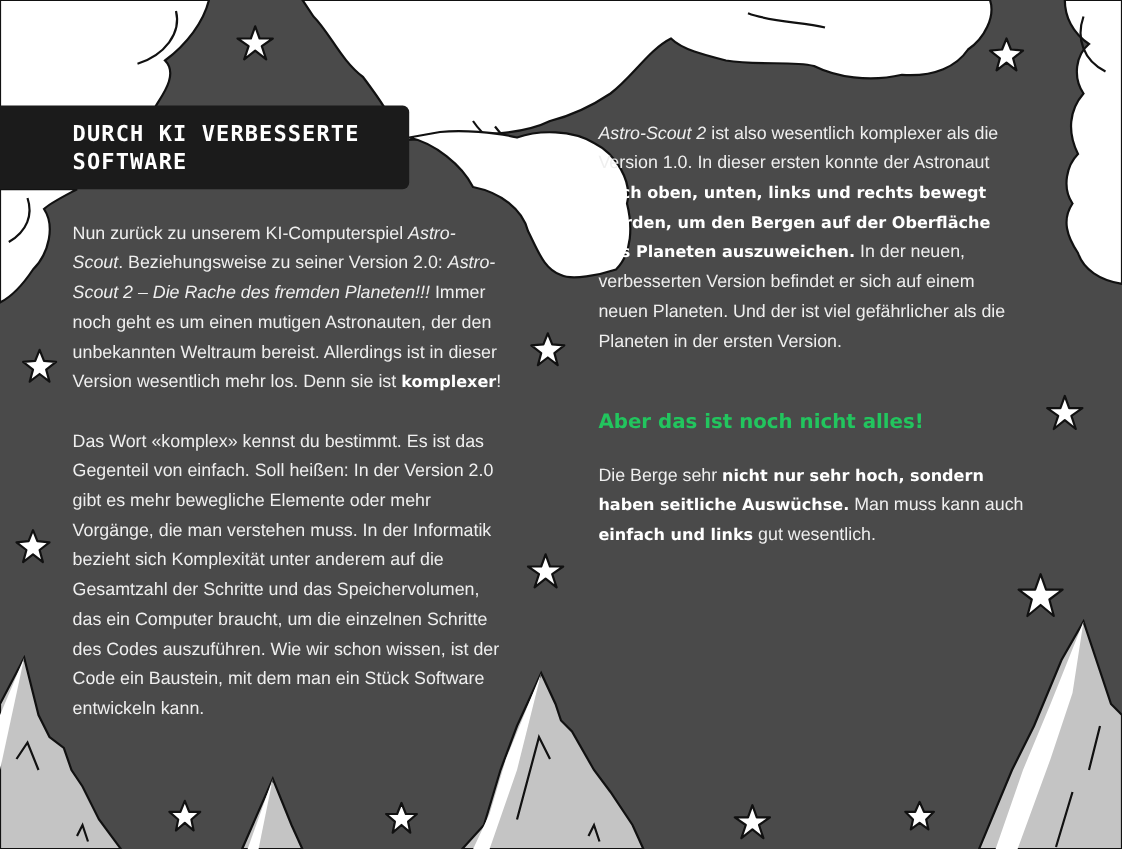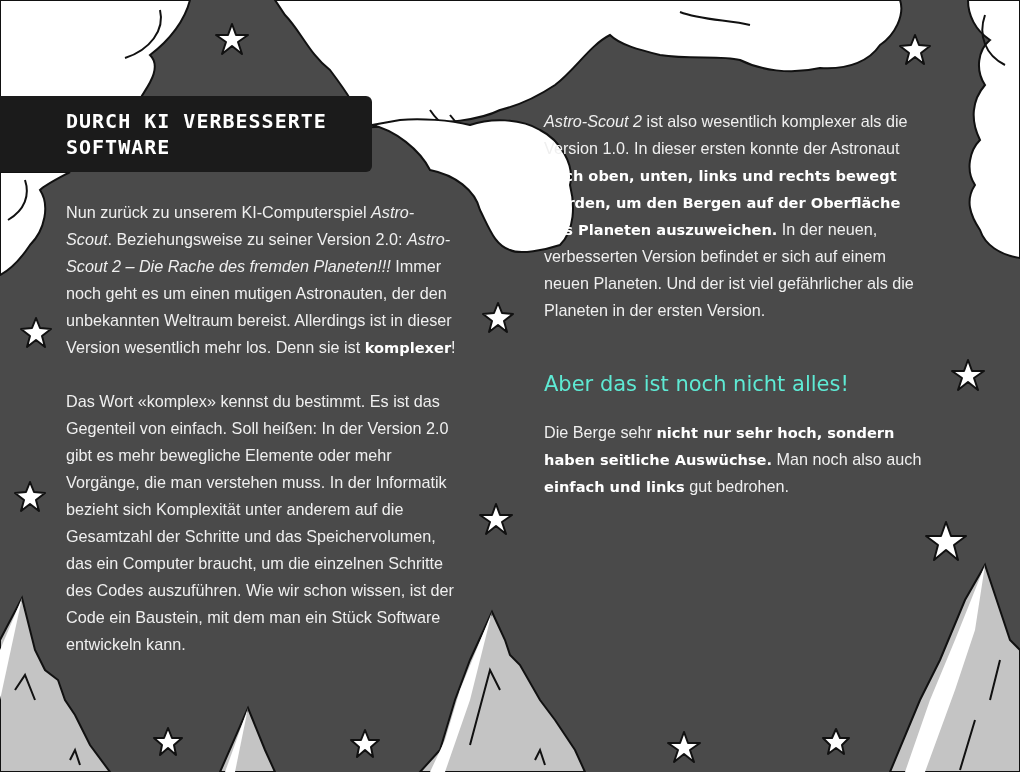--- a/index.html
+++ b/index.html
@@ -14,21 +14,21 @@
     color: #ffffff; font-family: "DejaVu Sans Mono", monospace; font-weight: bold;
     font-size: 20px; line-height: 26px; letter-spacing: 1px; text-transform: uppercase;
   }
   .col { position: absolute; color: #efefef; font-family: "Liberation Sans", sans-serif; font-size: 16.2px; line-height: 27px; }
   .col p { margin: 0; }
   .col .b { font-family: "DejaVu Sans", sans-serif; font-weight: bold; font-size: 14.6px; color: #ffffff; }
   .col i { font-style: italic; }
   #left-col { left: 66px; top: 199px; width: 390px; }
   #right-col { left: 544px; top: 108px; width: 390px; }
   .gap { height: 27px; }
-  .subhead { font-family: "DejaVu Sans", sans-serif; font-weight: normal; font-size: 21px; color: #5eead4; line-height: 30px; margin: 18px 0 20px 0 !important; }
+  .subhead { font-family: "DejaVu Sans", sans-serif; font-weight: bold; font-size: 18px; color: #22c55e; line-height: 30px; margin: 18px 0 20px 0 !important; }
 </style>
 </head>
 <body>
 
 <svg id="scene" width="1020" height="772" viewBox="0 0 1020 772" xmlns="http://www.w3.org/2000/svg">
   <rect x="0" y="0" width="1020" height="772" fill="#4a4a4a"></rect>
 
   <g>
     <path d="M0,0 L190,0 C185,20 170,40 150,55 C165,70 140,95 140,100 L0,100 Z" fill="#fff" stroke="#111" stroke-width="2"></path>
     <path d="M160,10 C165,30 150,50 125,58" fill="none" stroke="#111" stroke-width="2"></path>
@@ -101,14 +101,14 @@
 <div id="left-col" class="col">
   <p><span>Nun zurück zu unserem KI-Computerspiel </span><i>Astro-Scout</i><span>. Beziehungsweise zu seiner Version 2.0: </span><i>Astro-Scout 2 – Die Rache des fremden Planeten!!!</i><span> Immer noch geht es um einen mutigen Astronauten, der den unbekannten Weltraum bereist. Allerdings ist in dieser Version wesentlich mehr los. Denn sie ist </span><span class="b">komplexer</span><span>!</span></p>
   <div class="gap"></div>
   <p>Das Wort «komplex» kennst du bestimmt. Es ist das Gegenteil von einfach. Soll heißen: In der Version 2.0 gibt es mehr bewegliche Elemente oder mehr Vorgänge, die man verstehen muss. In der Informatik bezieht sich Komplexität unter anderem auf die Gesamtzahl der Schritte und das Speichervolumen, das ein Computer braucht, um die einzelnen Schritte des Codes auszuführen. Wie wir schon wissen, ist der Code ein Baustein, mit dem man ein Stück Software entwickeln kann.</p>
 </div>
 
 <div id="right-col" class="col">
   <p><i>Astro-Scout 2</i><span> ist also wesentlich komplexer als die Version 1.0. In dieser ersten konnte der Astronaut </span><span class="b">nach oben, unten, links und rechts bewegt werden, um den Bergen auf der Oberfläche des Planeten auszuweichen.</span><span> In der neuen, verbesserten Version befindet er sich auf einem neuen Planeten. Und der ist viel gefährlicher als die Planeten in der ersten Version.</span></p>
   <div class="gap"></div>
   <p class="subhead">Aber das ist noch nicht alles!</p>
-  <p><span>Die Berge sehr </span><span class="b">nicht nur sehr hoch, sondern haben seitliche Auswüchse.</span><span> Man noch also auch </span><span class="b">einfach und links</span><span> gut bedrohen.</span></p>
+  <p><span>Die Berge sehr </span><span class="b">nicht nur sehr hoch, sondern haben seitliche Auswüchse.</span><span> Man muss kann auch </span><span class="b">einfach und links</span><span> gut wesentlich.</span></p>
 </div>
 
 </body></html>

